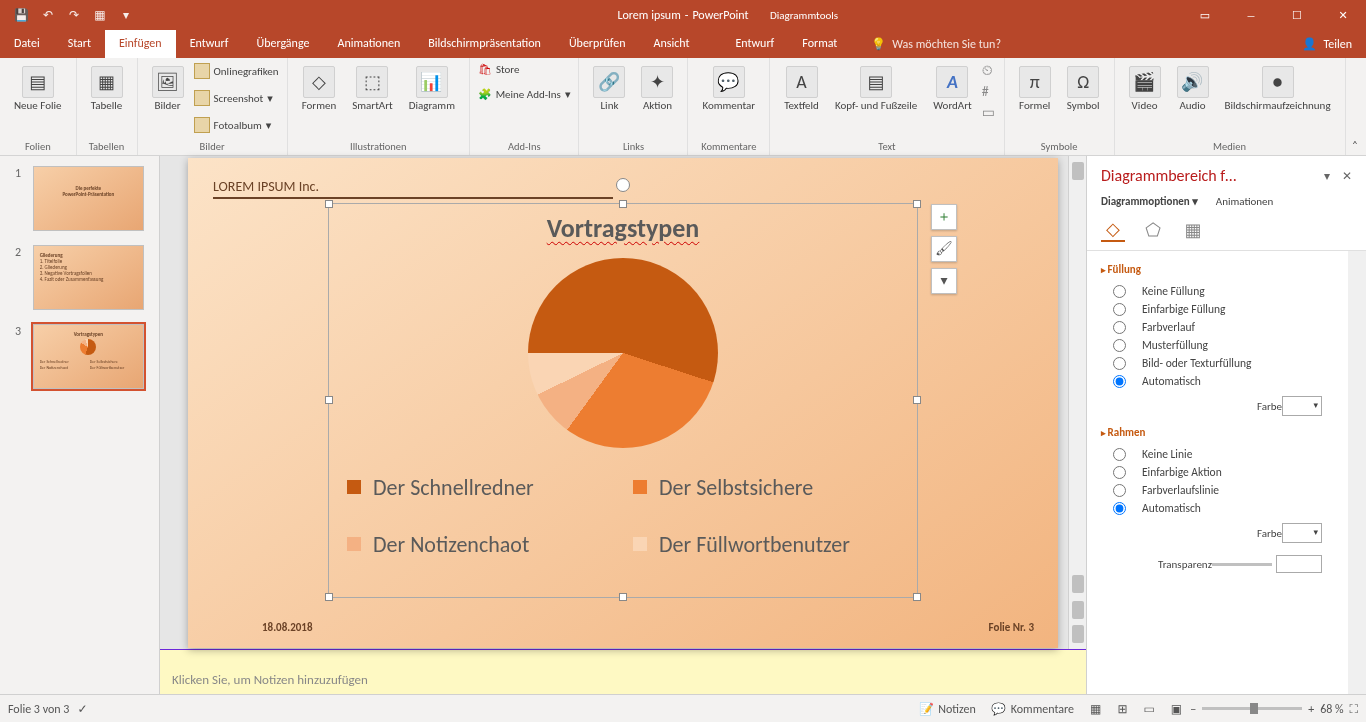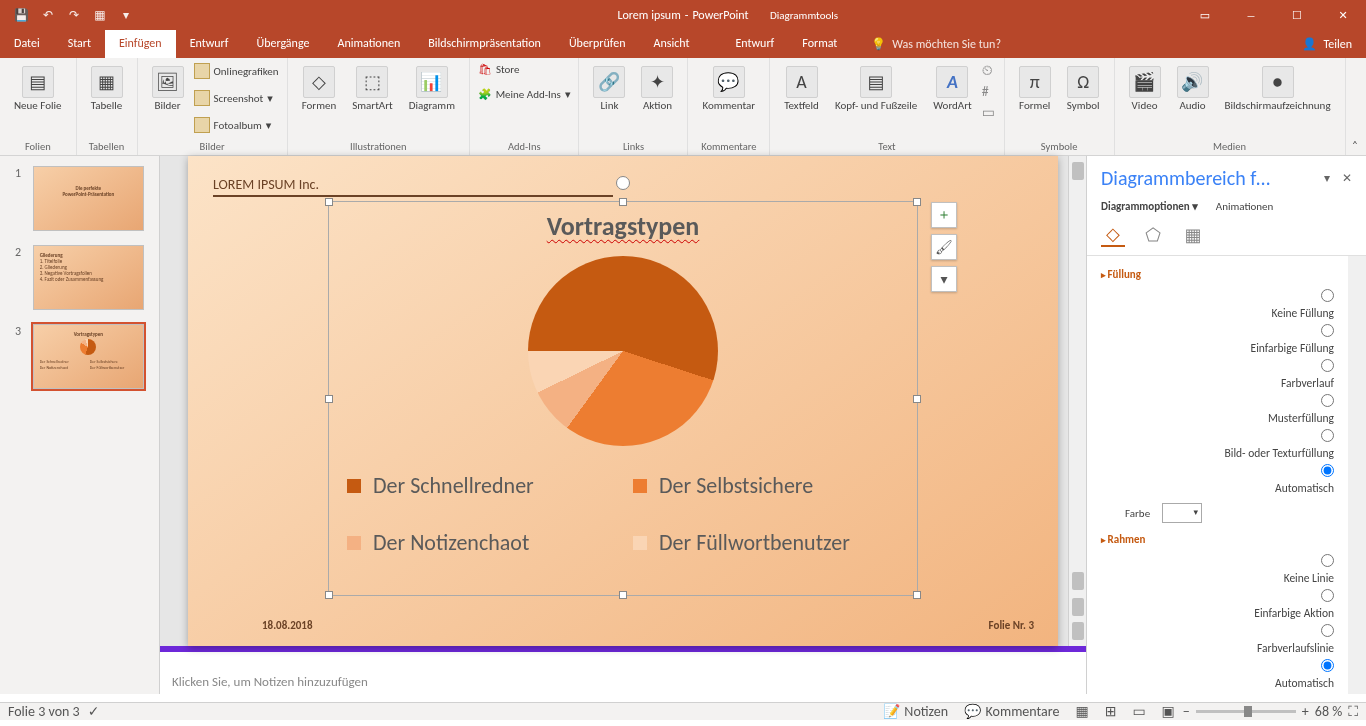--- a/index.html
+++ b/index.html
@@ -47,36 +47,36 @@
 .chartbox .rot { position:absolute; top:-26px; left:50%; width:14px; height:14px; margin-left:-7px; border:1px solid #888; border-radius:50%; background:#fff;}
 .chart-title { text-align:center; font-size:26px; font-weight:bold; color:#5a5a5a; margin-top:8px; text-decoration:underline wavy #c00 1px; text-underline-offset:4px;}
 .pie { width:190px; height:190px; border-radius:50%; margin:14px auto 0; background:conic-gradient(#c55a11 0deg 198deg,#ed7d31 198deg 306deg,#f4b183 306deg 334deg,#fad5b4 334deg 360deg); transform:rotate(-90deg);}
 .legend { margin:26px 18px 0; display:grid; grid-template-columns:1fr 1fr; gap:30px 20px;}
 .legend .li { display:flex; align-items:center; gap:12px; font-size:22px; color:#5a5a5a;}
 .legend .sw { width:14px; height:14px;}
 .ctxbtns { position:absolute; right:-40px; top:0; display:flex; flex-direction:column; gap:6px;}
 .ctxbtns span { width:26px; height:26px; background:#fff; border:1px solid #c0c0c0; box-shadow:0 1px 2px rgba(0,0,0,.2); display:flex; align-items:center; justify-content:center; font-size:14px; color:#555; cursor:pointer;}
 .vscroll { position:absolute; right:0; top:0; bottom:0; width:18px; background:#f0f0f0; border-left:1px solid #d0d0d0;}
 .vscroll .nub { position:absolute; right:2px; width:12px; height:18px; background:#c0c0c0; border-radius:2px;}
-.notesbar { height:26px; background:#ffffff; border-top:6px solid #6d28d9; padding:22px 12px; font-size:13px; color:#888;}
+.notesbar { height:26px; background:#fef9c3; border-top:1px solid #6d28d9; padding:22px 12px; font-size:13px; color:#888;}
 .formatpane { width:280px; background:#fff; border-left:1px solid #d0d0d0; font-size:12px; color:#444; display:flex; flex-direction:column;}
 .formatpane .fhdr { padding:10px 14px 6px; display:flex; align-items:center; justify-content:space-between;}
-.formatpane .fhdr h3 { font-size:20px; color:#3b82f6; font-weight:normal;}
+.formatpane .fhdr h3 { font-size:16px; color:#b91c1c; font-weight:normal;}
 .formatpane .fsub { padding:4px 14px; display:flex; gap:18px; font-size:11px; font-weight:bold;}
 .formatpane .ficons { padding:6px 14px 8px; display:flex; gap:16px; border-bottom:1px solid #e0e0e0;}
 .formatpane .ficons span { width:24px; height:24px; display:flex; align-items:center; justify-content:center; cursor:pointer; color:#c55a11; font-size:18px;}
 .fbody { padding:8px 14px; overflow:auto; flex:1; border-right:18px solid #f0f0f0;}
 .fsec-t { color:#c55a11; font-weight:bold; font-size:11px; margin:4px 0 6px; cursor:pointer;}
 .fsec-t::before { content:"▸ "; font-size:9px; color:#c55a11;}
-.frow { display:flex; align-items:flex-end; gap:4px; padding:2px 0 2px 12px; font-size:11.5px; cursor:pointer;flex-direction:column;}
+.frow { display:flex; align-items:center; gap:16px; padding:2px 0 2px 12px; font-size:11.5px; cursor:pointer;}
 .frow input { margin:0;}
-.fcolor { display:flex; justify-content:flex-start; align-items:center; padding:6px 12px 6px 24px; font-size:11px;gap:12px;}
+.fcolor { display:flex; justify-content:flex-end; align-items:center; padding:6px 12px 6px 24px; font-size:11px;}
 .fcolor .cbtn { width:40px; height:20px; border:1px solid #aaa; background:#fff; position:relative;}
 .fcolor .cbtn::after { content:"▾"; position:absolute; right:3px; top:2px; font-size:9px;}
-.statusbar { height:18px; background:#f3f2f1; border-top:1px solid #d0d0d0; display:flex; align-items:center; font-size:14px; color:#555; padding:0 8px;margin-top:8px;}
+.statusbar { height:28px; background:#f3f2f1; border-top:1px solid #d0d0d0; display:flex; align-items:center; font-size:12px; color:#555; padding:0 8px;}
 .statusbar .sbsep { flex:1;}
 .statusbar .sbbtn { padding:0 8px; cursor:pointer; display:flex; align-items:center; gap:4px;}
 .zoom { display:flex; align-items:center; gap:6px;}
 .zoom .track { width:100px; height:3px; background:#c0c0c0; position:relative;}
 .zoom .knob { position:absolute; left:48px; top:-4px; width:8px; height:11px; background:#888;}
 .thumb .tpie { width:16px; height:16px; border-radius:50%; background:conic-gradient(#c55a11 0 200deg,#ed7d31 200deg 300deg,#f4b183 300deg 340deg,#fad5b4 340deg 360deg); margin:2px auto;}
 </style>
 </head>
 <body>
 

